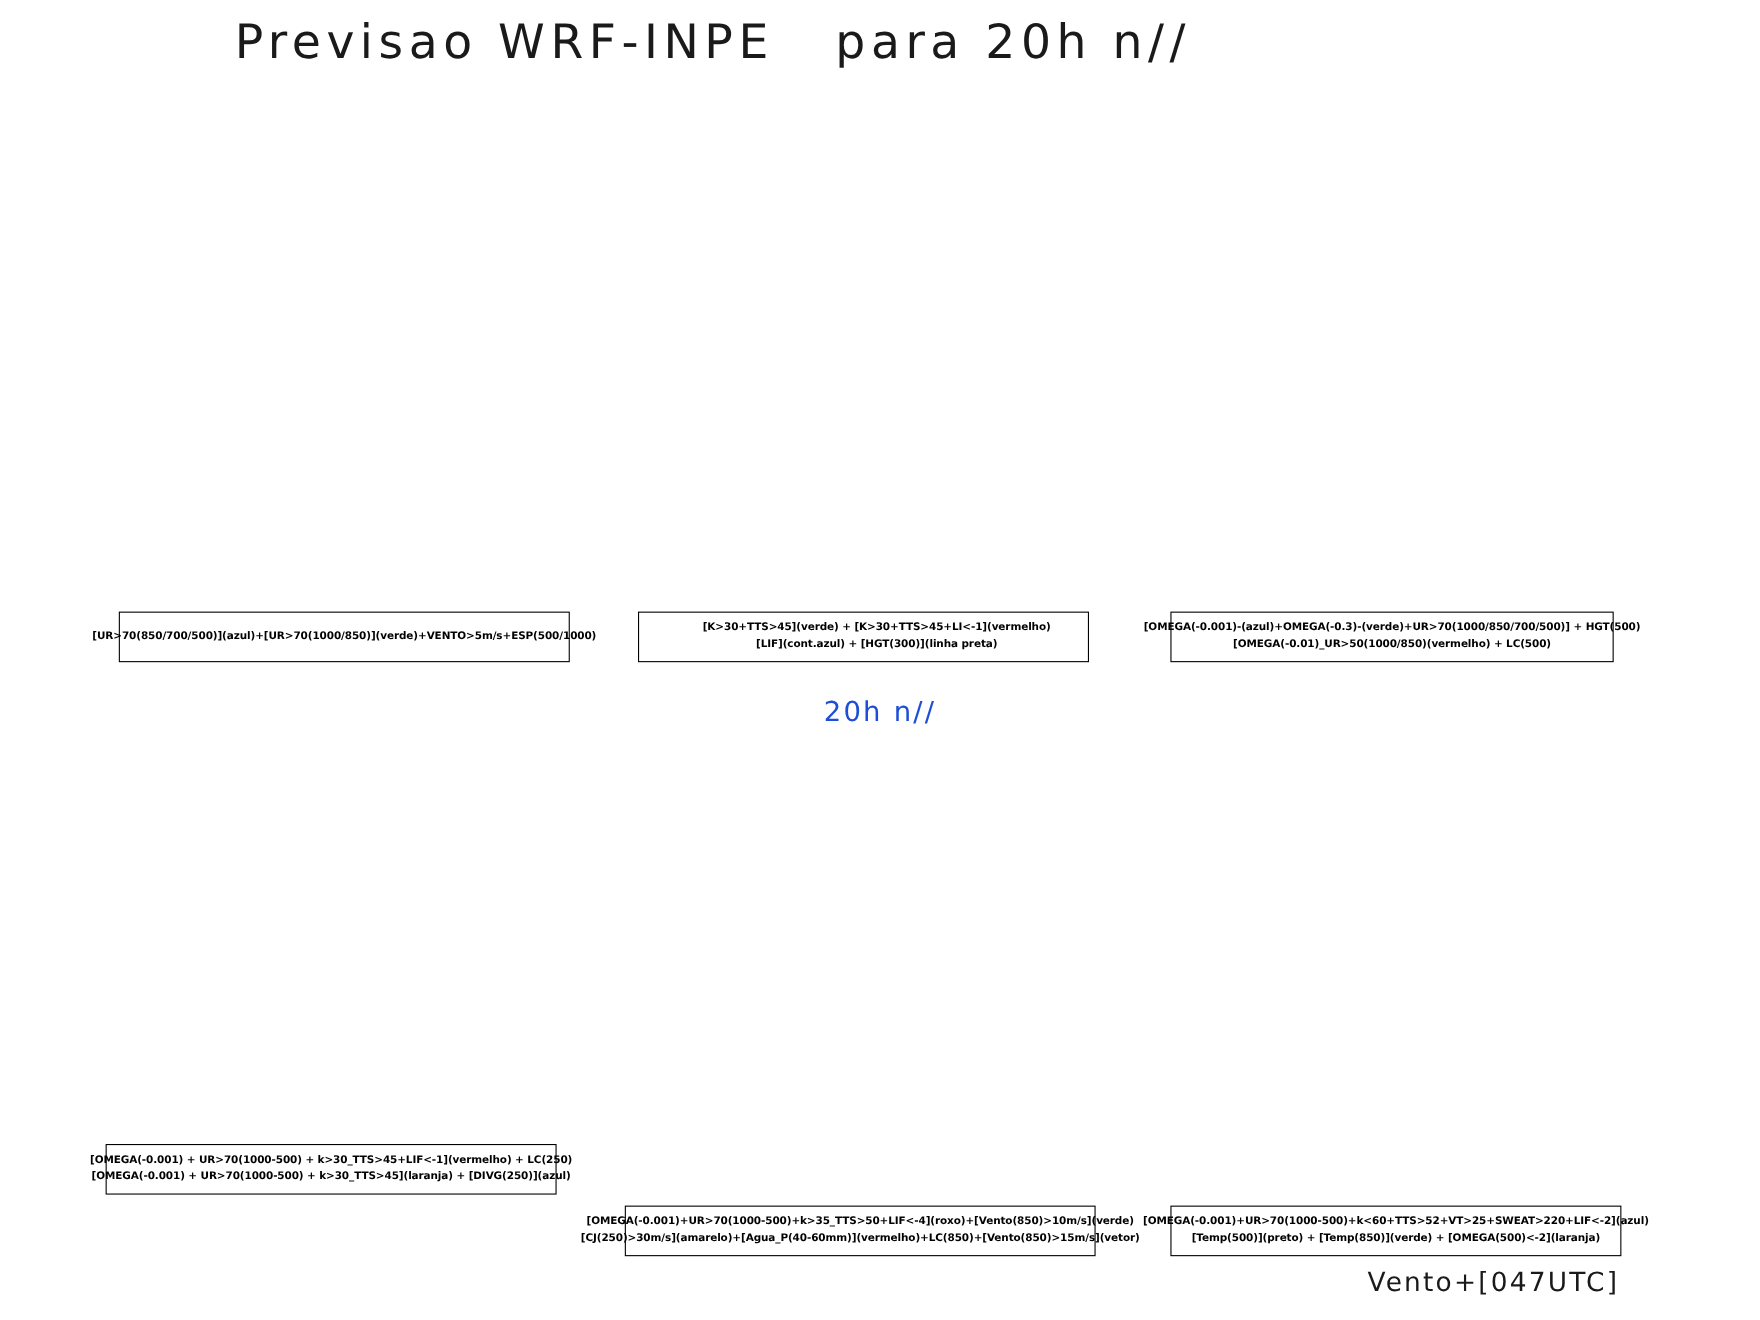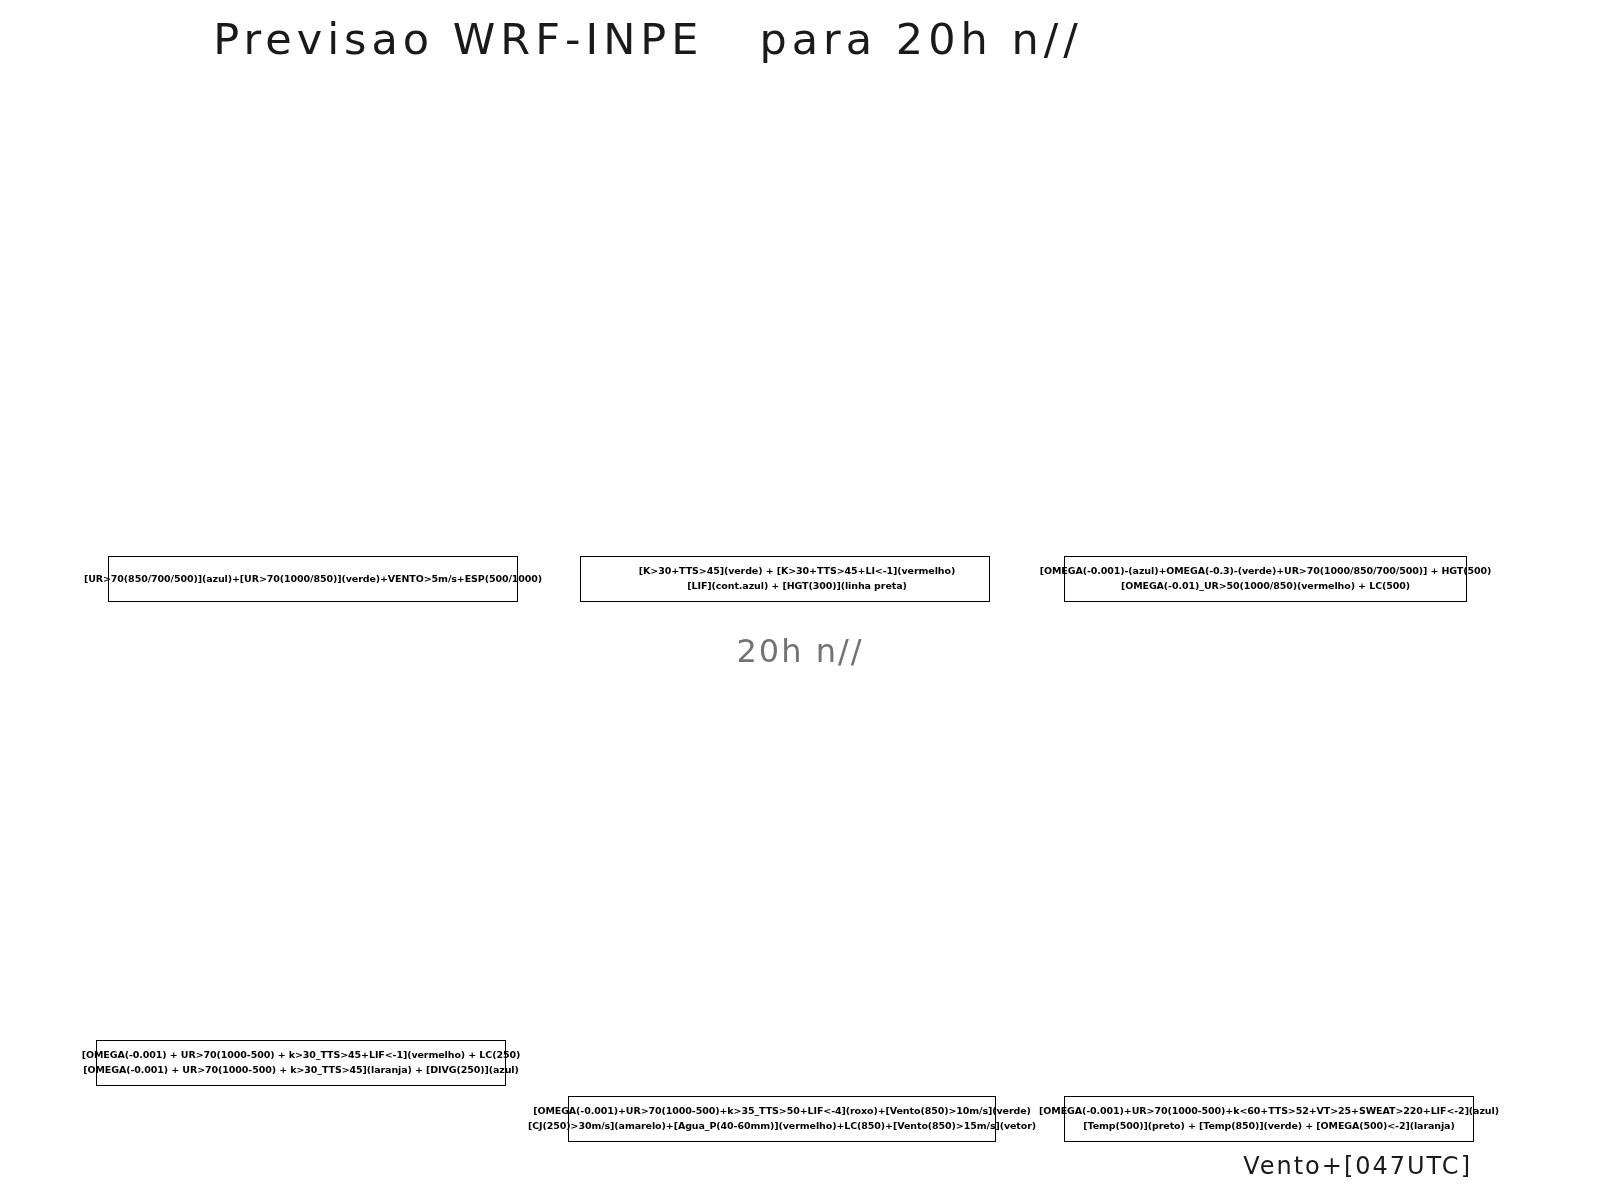--- a/index.html
+++ b/index.html
@@ -31,23 +31,23 @@
     white-space: pre;
   }
 
   
   .mid-subtitle {
     position: absolute;
     top: 632px;
     left: 0;
     width: 1600px;
     text-align: center;
-    font-size: 32px;
+    font-size: 25px;
     letter-spacing: 2px;
-    color: #737373;
+    color: #1d4ed8;
     white-space: pre;
   }
 
   
   .footer-note {
     position: absolute;
     top: 1152px;
     right: 128px;
     font-size: 24px;
     letter-spacing: 2px;

